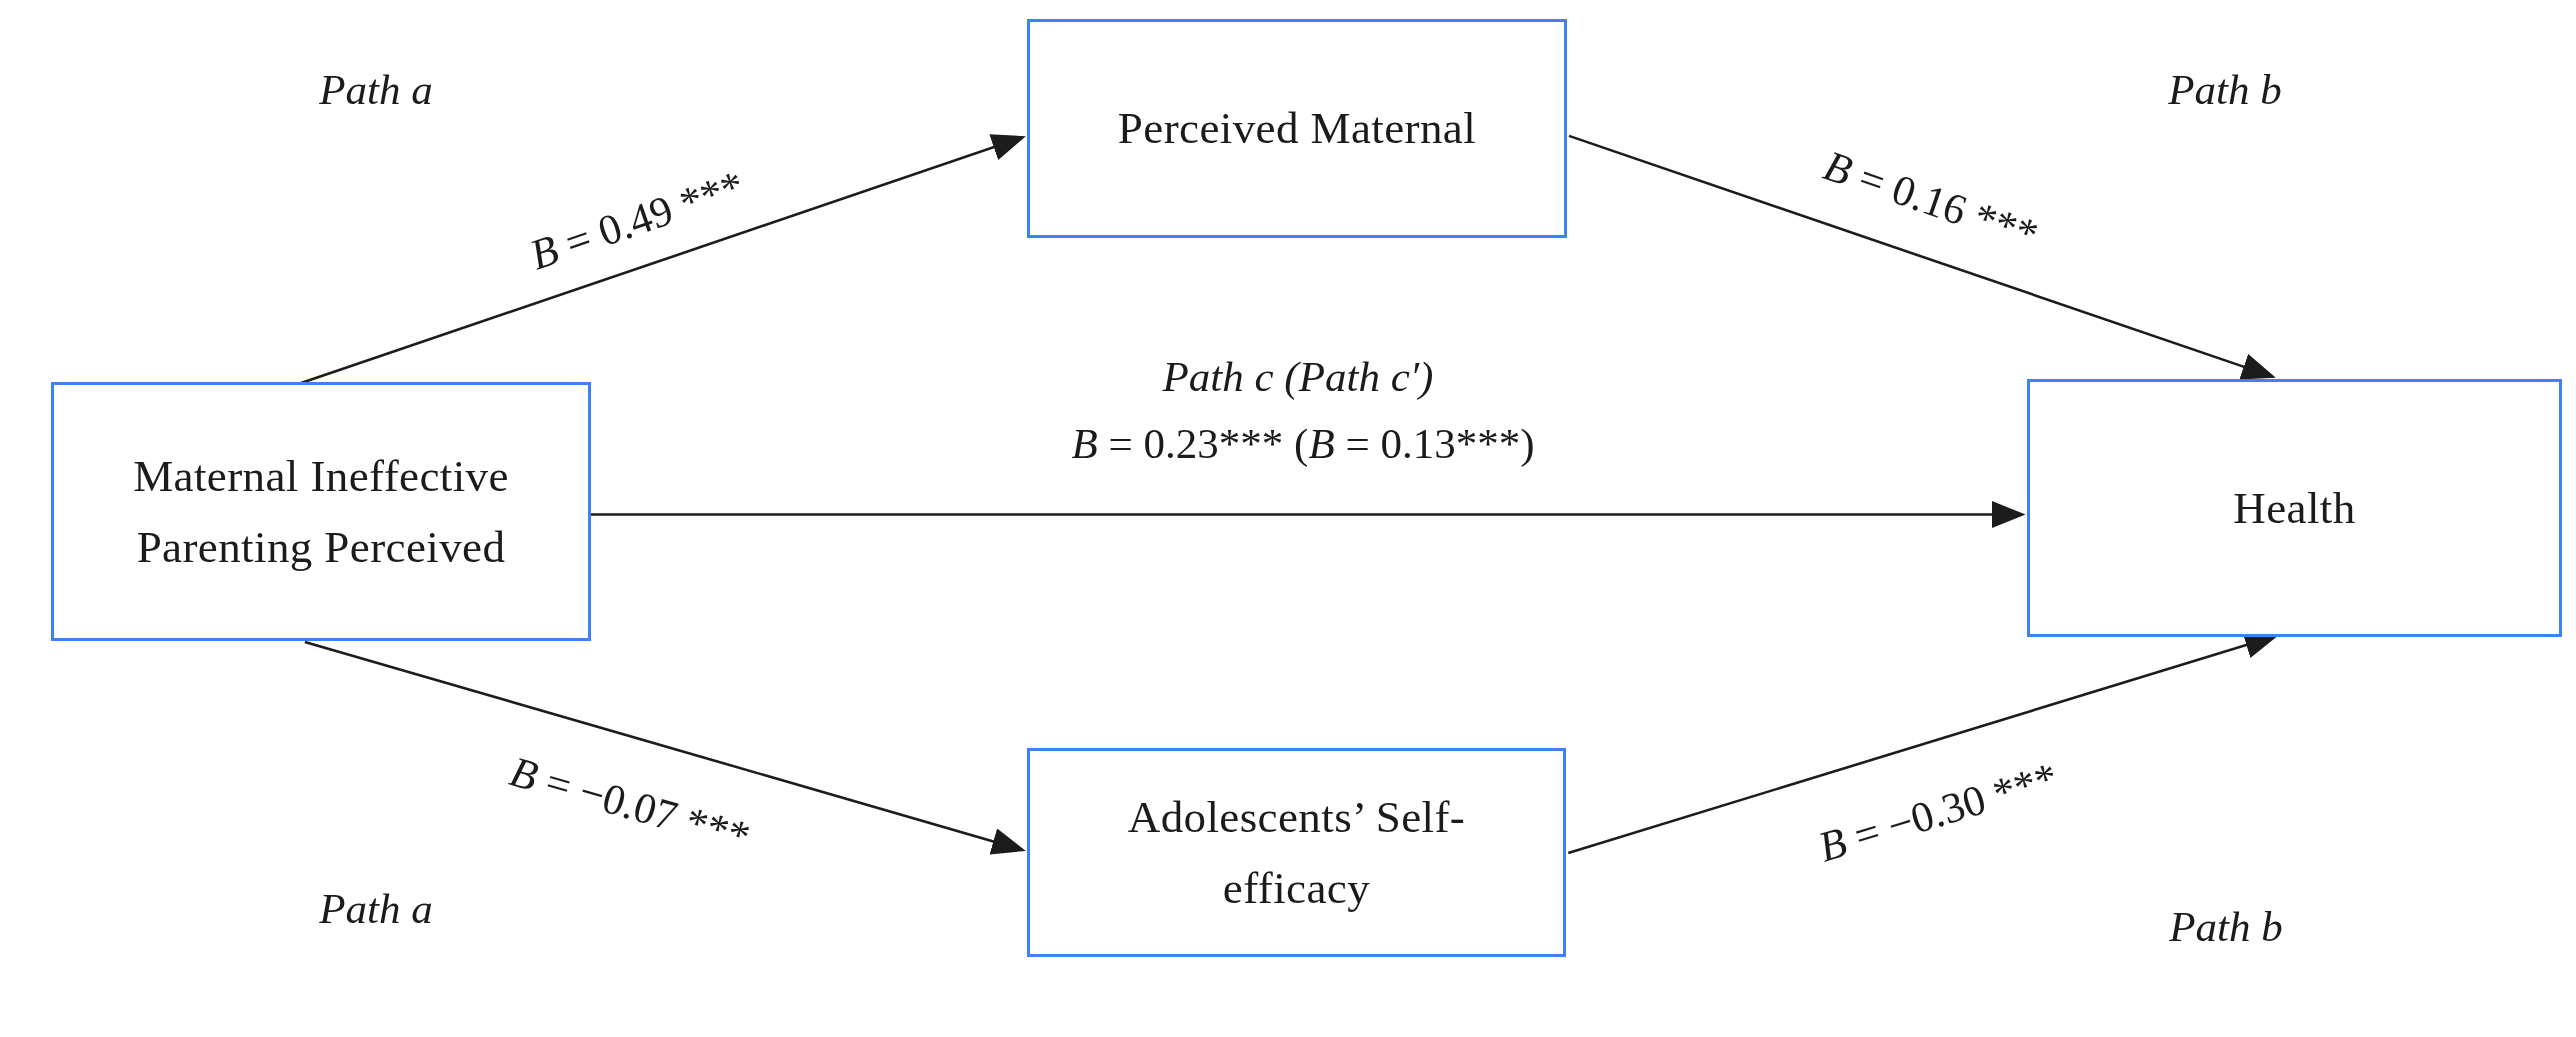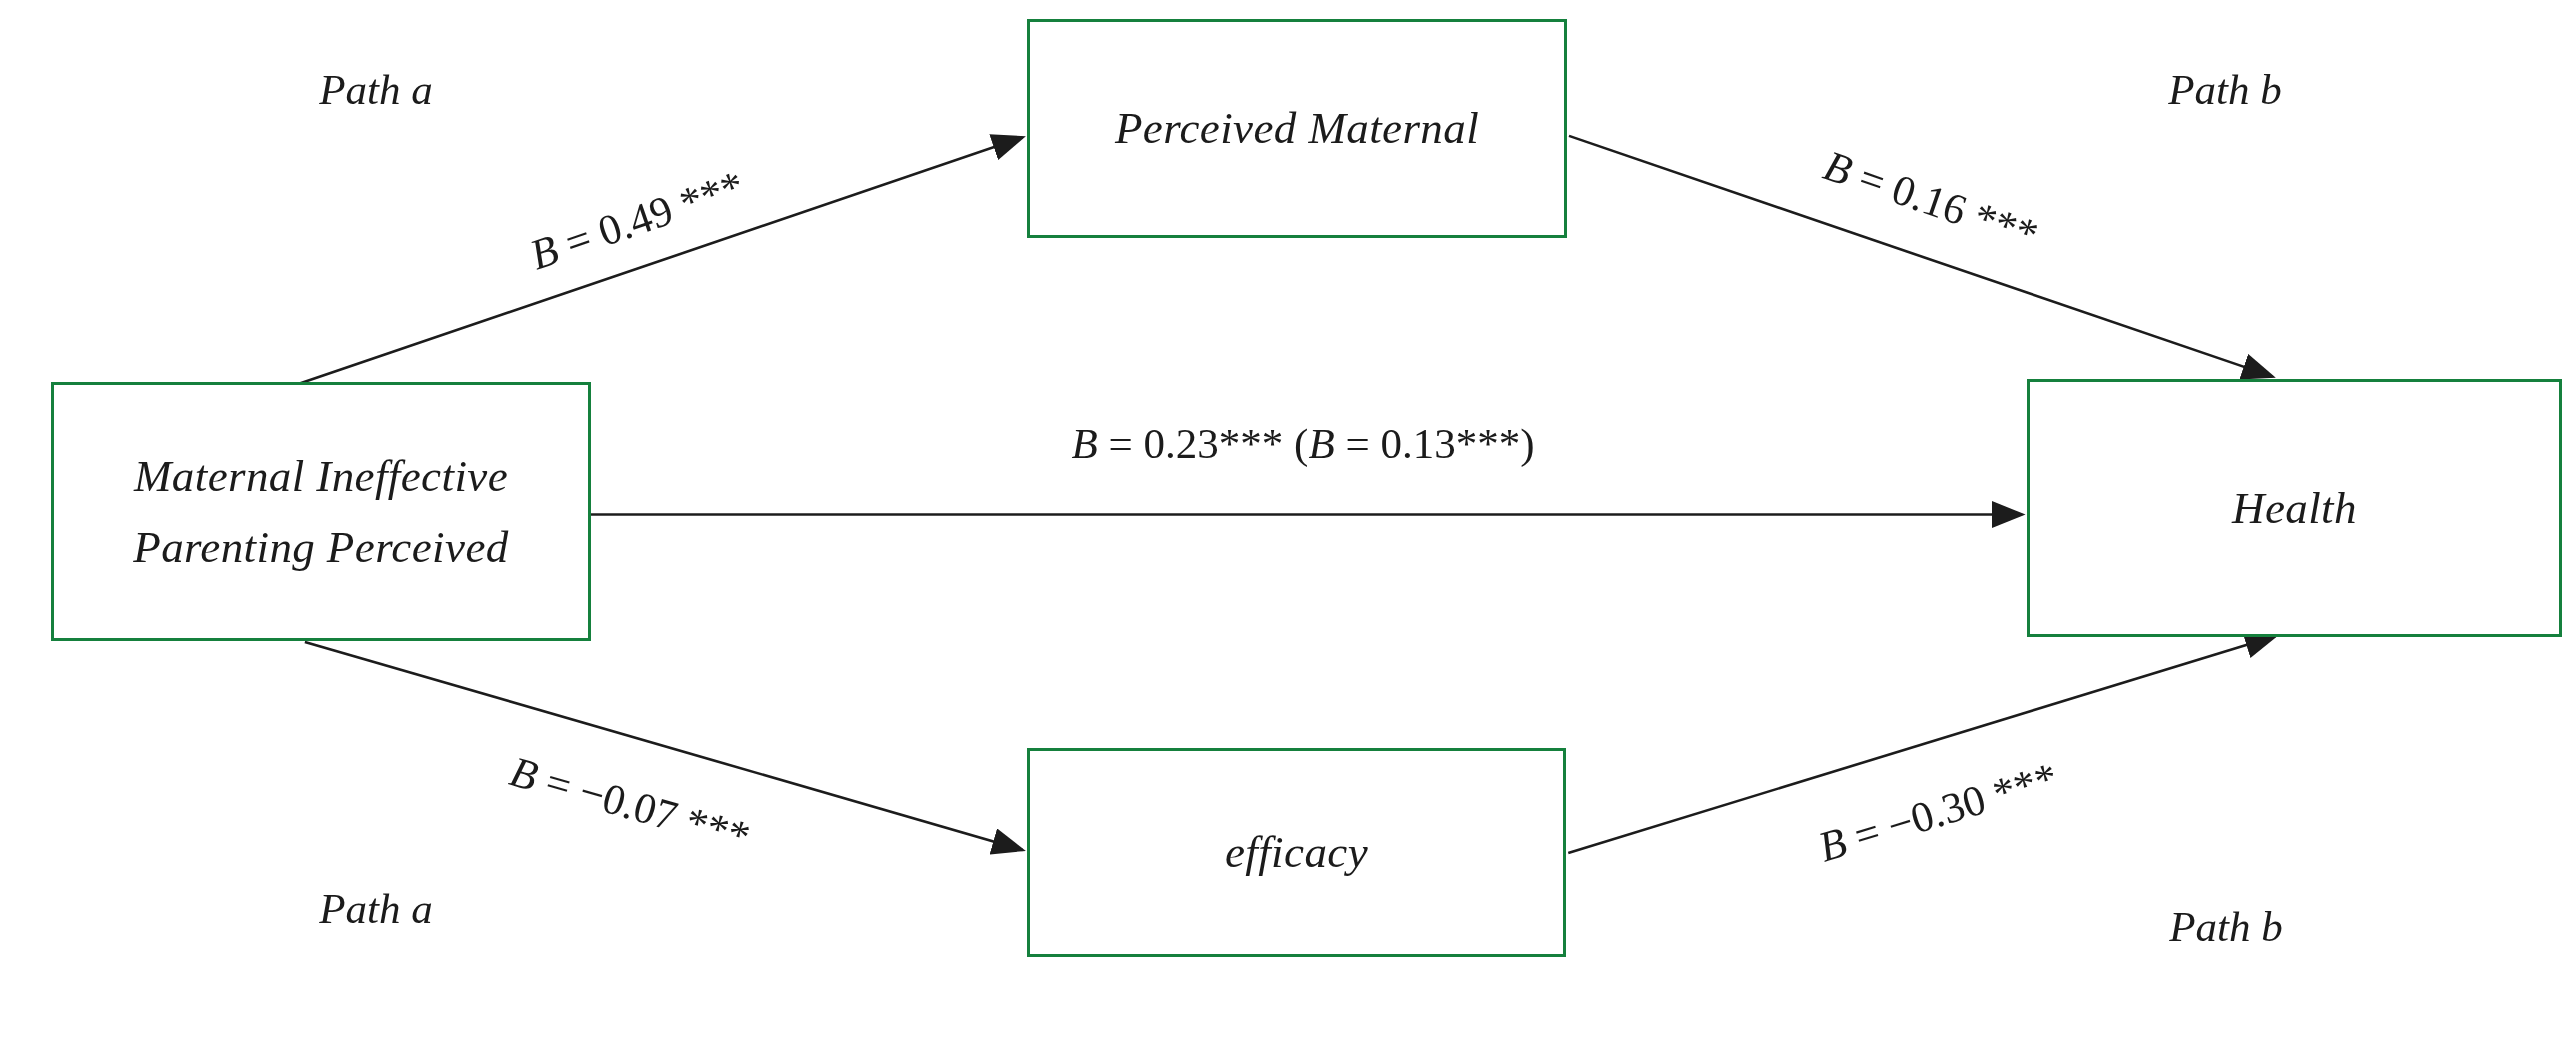--- a/index.html
+++ b/index.html
@@ -17,32 +17,31 @@
     overflow: hidden;
   }
   .arrow-layer {
     position: absolute;
     left: 0; top: 0;
     width: 2576px;
     height: 1038px;
   }
   .node-box {
     position: absolute;
-    border: 3px solid #15803d;
+    border: 3px solid #3b82f6;
     background: #ffffff;
     box-sizing: border-box;
     display: flex;
     flex-direction: column;
     align-items: center;
     justify-content: center;
     text-align: center;
     font-size: 45px;
     line-height: 71px;
     letter-spacing: 0.4px;
-    font-style: italic;
   }
   .box-predictor { left: 31px;   top: 382px;  width: 540px; height: 259px; margin-left: 20px; }
   .box-med-top   { left: 1027px; top: 19.4px;   width: 540px; height: 219px; }
   .box-outcome   { left: 2027px; top: 379px;  width: 535px; height: 258px; }
   .box-med-bot   { left: 1027px; top: 748px; width: 539px; height: 209px; }
 
   .float-label {
     position: absolute;
     white-space: nowrap;
     font-size: 43px;
@@ -90,31 +89,33 @@
 
   <div class="node-box box-med-top">
     <span>Perceived Maternal</span>
   </div>
 
   <div class="node-box box-outcome">
     <span>Health</span>
   </div>
 
   <div class="node-box box-med-bot">
+    <span>Adolescents’ Self-</span>
     <span>efficacy</span>
   </div>
 
   <div class="float-label italic lbl-path-a-top">Path a</div>
 
   <div class="float-label italic lbl-path-b-top">Path b</div>
 
   <div class="float-label italic lbl-path-a-bottom">Path a</div>
 
   <div class="float-label italic lbl-path-b-bottom">Path b</div>
 
+  <div class="float-label italic lbl-path-c">Path c (Path c′)</div>
 
   <div class="float-label coef lbl-coef-c">
     <em>B</em><span> = 0.23*** (</span><em>B</em><span> = 0.13***)</span>
   </div>
 
   <div class="float-label coef lbl-coef-a-top">
     <em>B</em><span> = 0.49 ***</span>
   </div>
 
   <div class="float-label coef lbl-coef-b-top">

